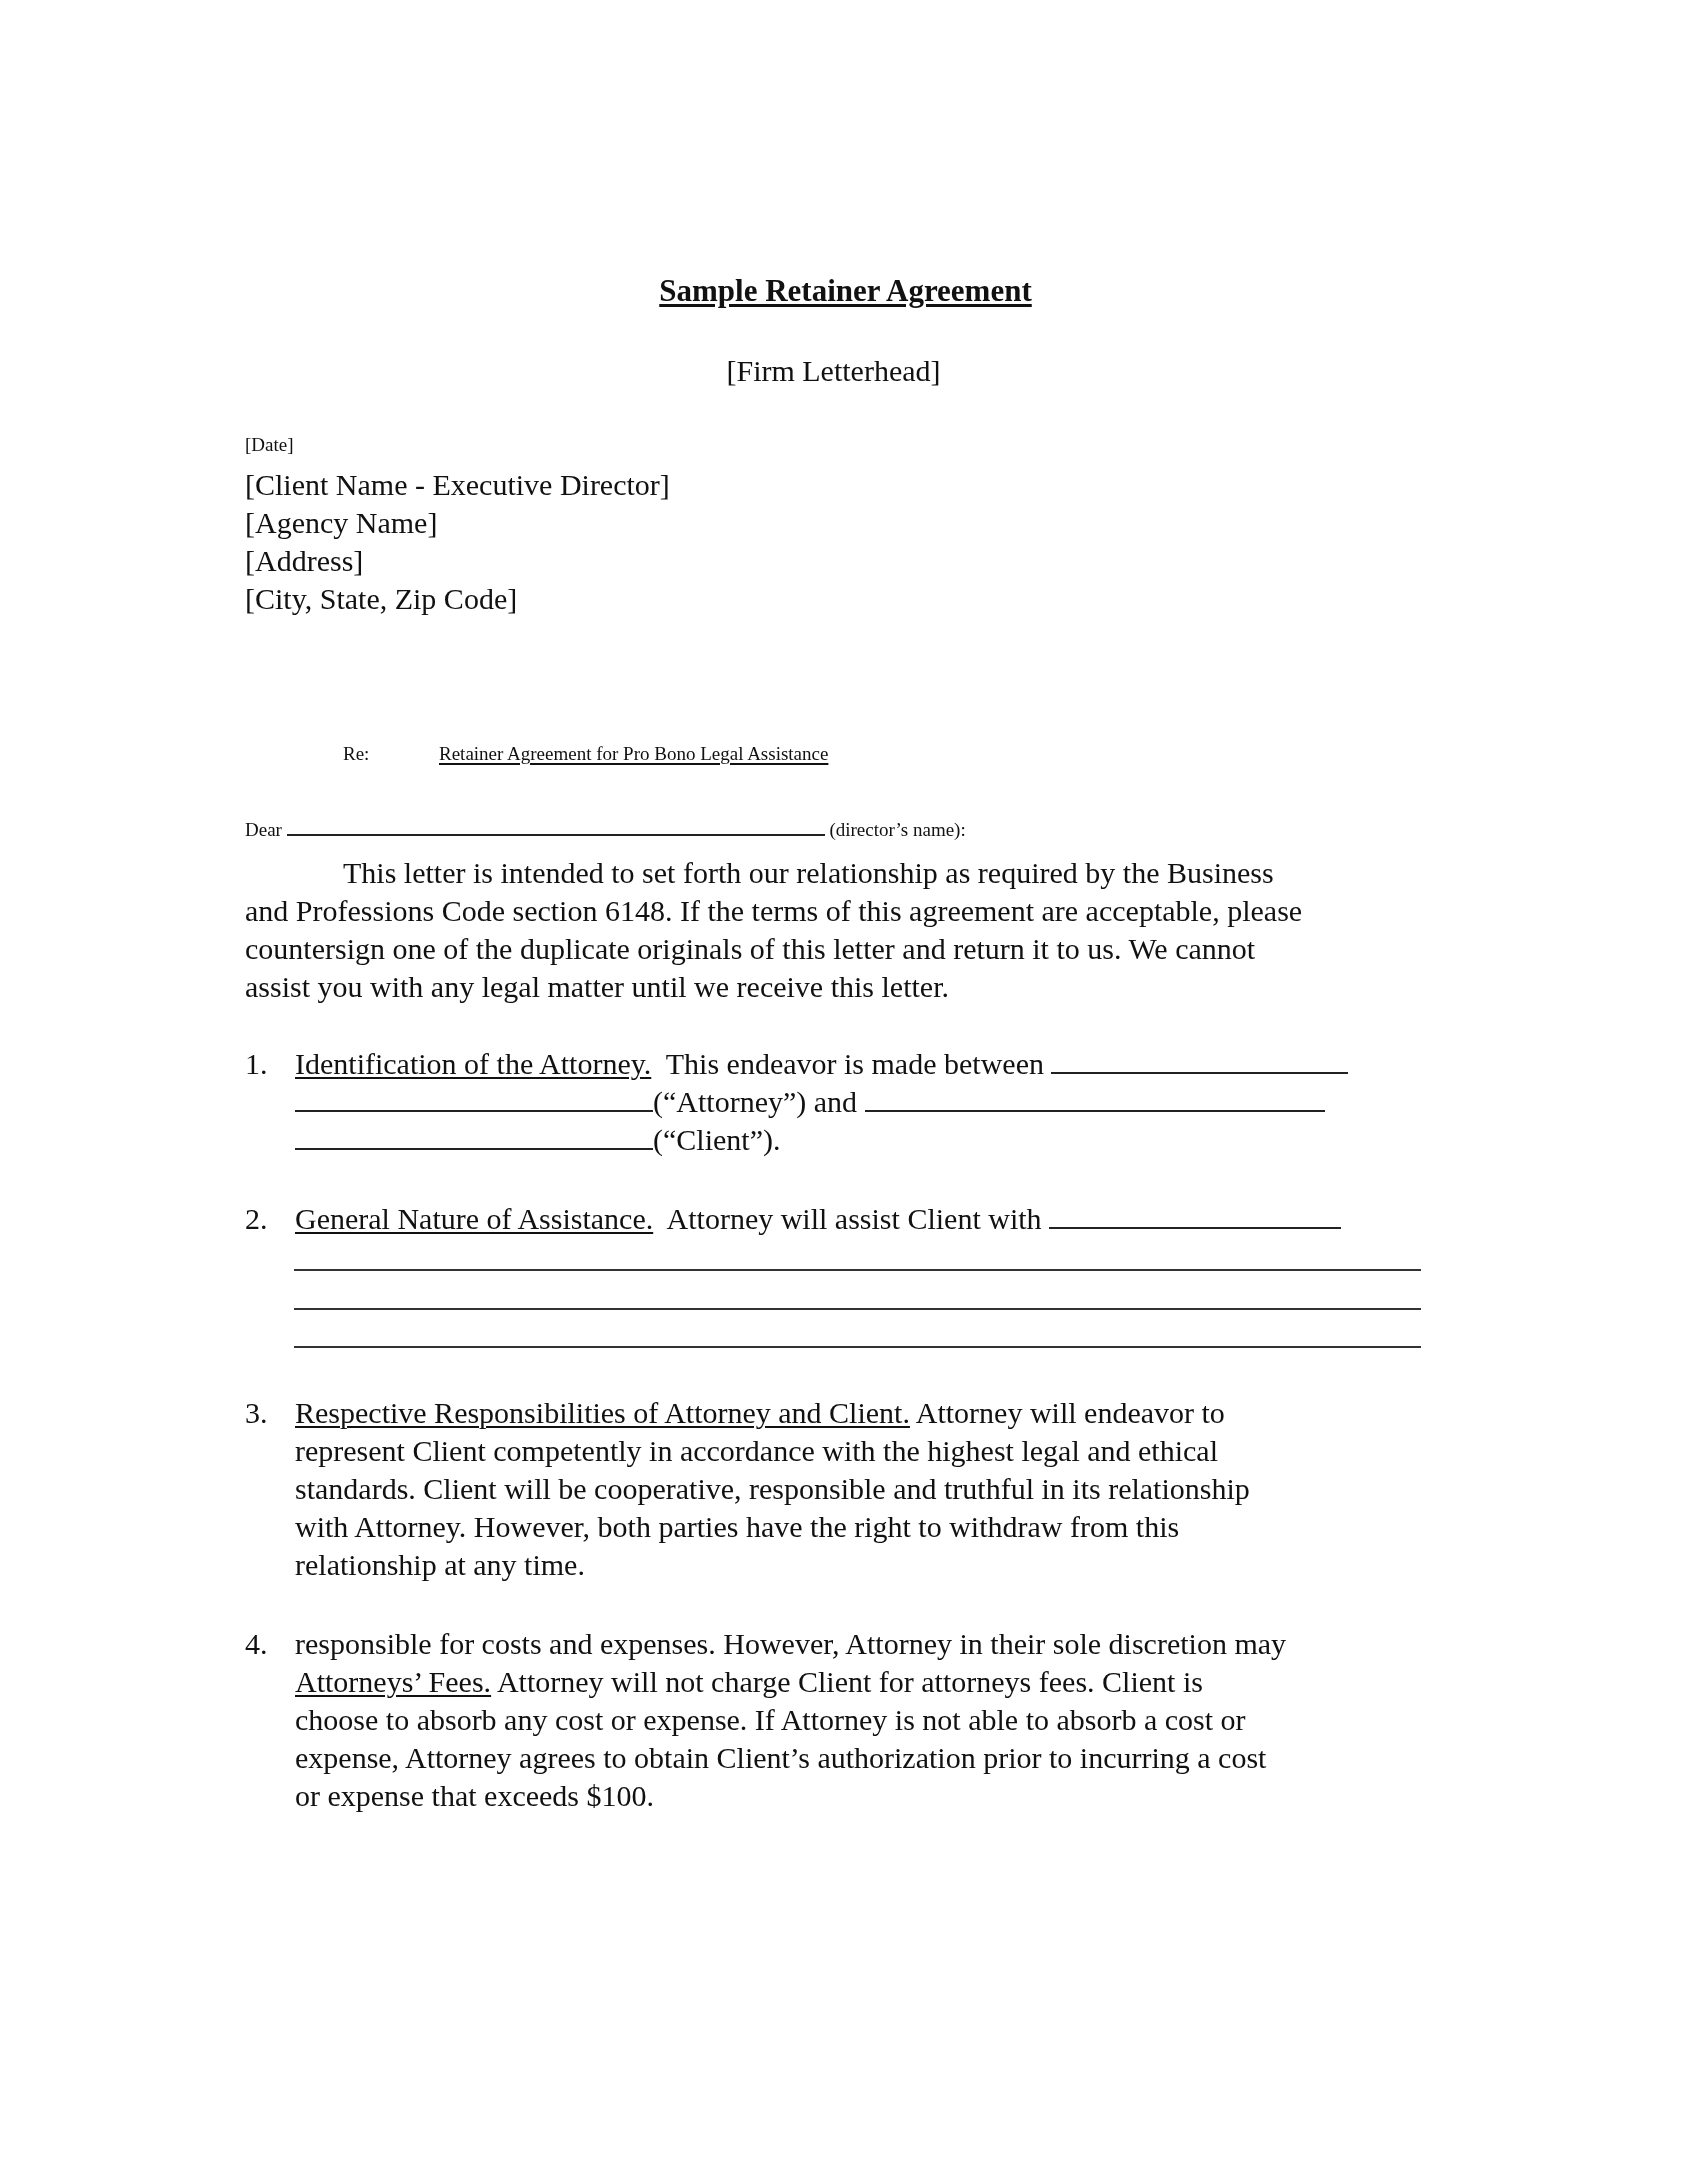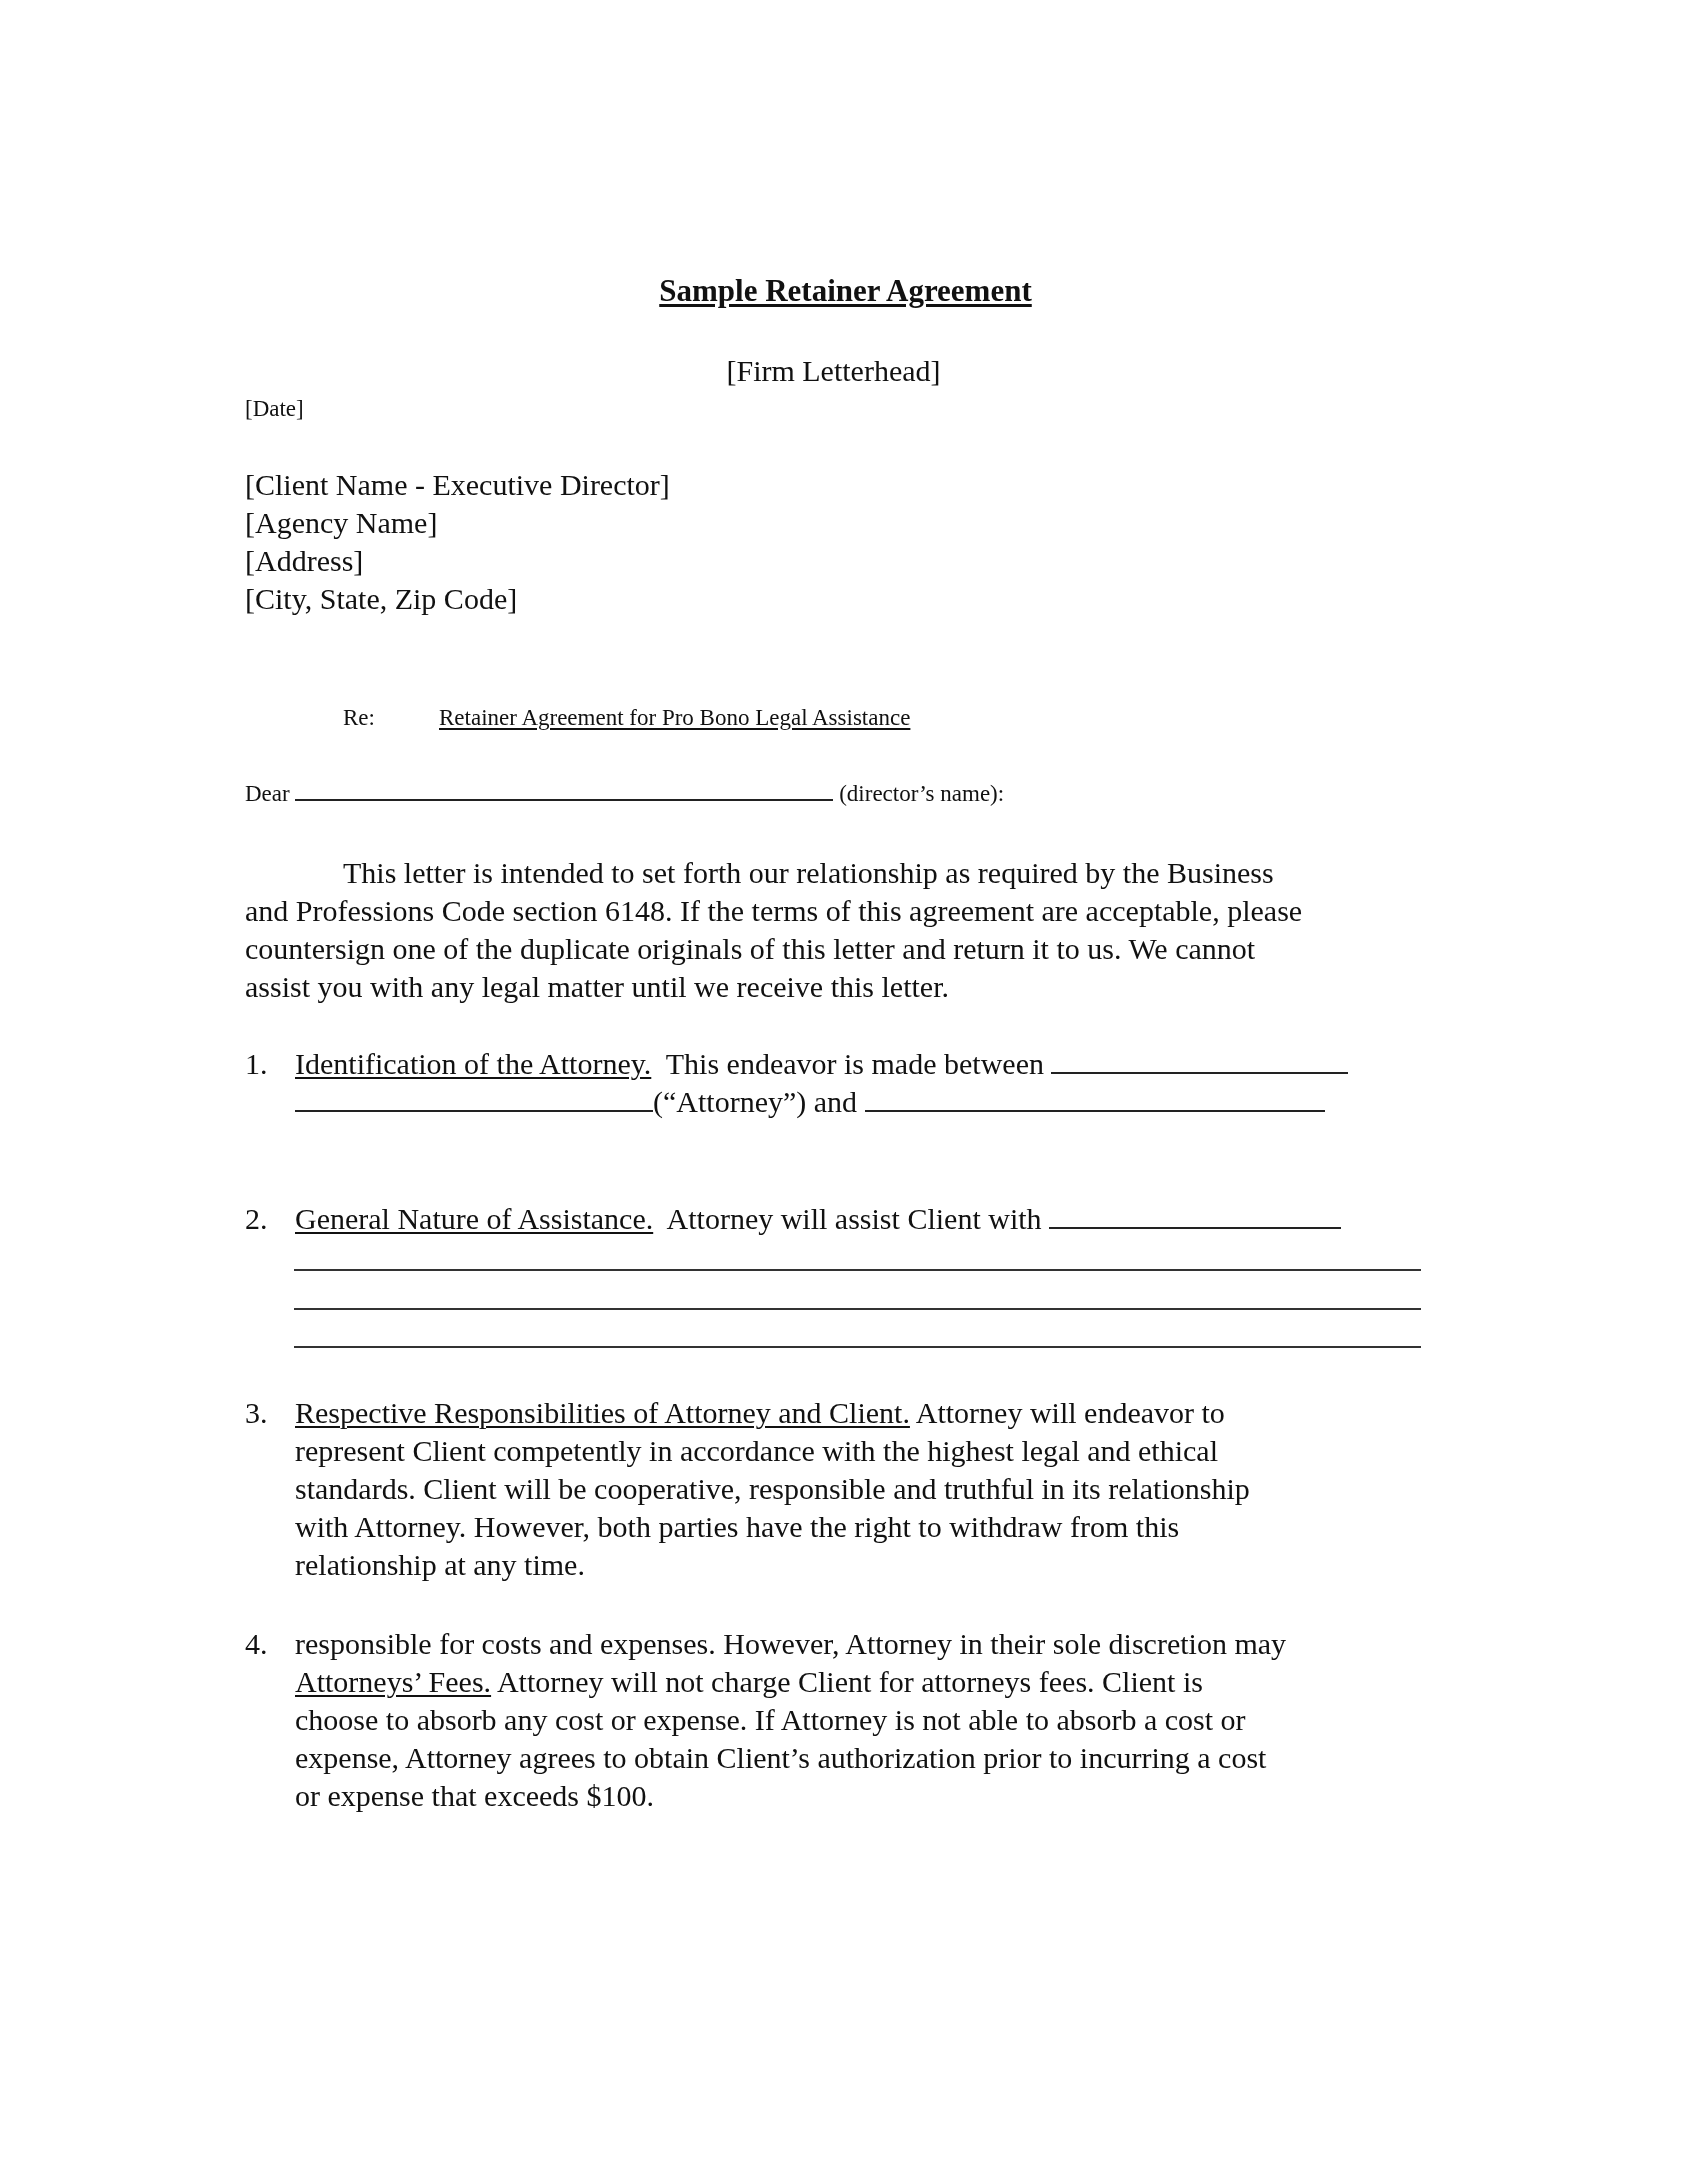--- a/index.html
+++ b/index.html
@@ -1,19 +1,19 @@
 <!DOCTYPE html>
 <html><head>
 <meta charset="utf-8">
 <style>
   html, body { margin: 0; padding: 0; background: #ffffff; }
   body { width: 1683px; height: 2178px; position: relative; overflow: hidden;
          font-family: "Liberation Serif", "DejaVu Serif", serif; color: #111; }
   .page { position: absolute; left: 0; top: 0; width: 1683px; height: 2178px; background: #fff; }
-  .line { position: absolute; font-size: 23px; line-height: 39px; white-space: nowrap; }
+  .line { position: absolute; font-size: 19px; line-height: 39px; white-space: nowrap; margin-top: 36px; }
   .title { position: absolute; left: 0; width: 1667px; top: 273px; text-align: center;
            font-size: 31px; font-weight: bold; text-decoration: underline; text-underline-offset: 3px; padding-left: 12px; }
   .center { position: absolute; left: 0; width: 1667px; text-align: center; font-size: 30px; line-height: 39px; }
   .u { text-decoration: underline; text-underline-offset: 3px; text-decoration-thickness: 2px; }
   .block { position: absolute; font-size: 30px; line-height: 38px; }
   .item { position: absolute; left: 245px; width: 1188px; font-size: 30px; line-height: 38px; }
   .item .num { position: absolute; left: 0; top: 0; }
   .item .body { position: absolute; left: 50px; width: 1129px; }
   .blank { display: inline-block; border-bottom: 2px solid #222; height: 24px; vertical-align: baseline; }
   .rule { position: absolute; left: 294px; width: 1127px; height: 0; border-bottom: 2px solid #333; }
@@ -58,20 +58,23 @@
     <div class="body">
       <span class="row">
         <span class="u">Identification of the Attorney.</span>&nbsp;
         <span>This endeavor is made between</span>
         <span class="blank" style="width:297px;"></span>
       </span>
       <span class="row">
         <span class="blank" style="width:358px;"></span><span>(“Attorney”) and</span>
         <span class="blank" style="width:460px;"></span>
       </span>
+      <span class="row">
+        <span class="blank" style="width:358px;"></span><span>(“Client”).</span>
+      </span>
     </div>
   </div>
 
   <div class="item" style="top:1200px;">
     <span class="num">2.</span>
     <div class="body">
       <span class="row">
         <span class="u">General Nature of Assistance.</span>&nbsp;
         <span>Attorney will assist Client with</span>
         <span class="blank" style="width:292px;"></span>

